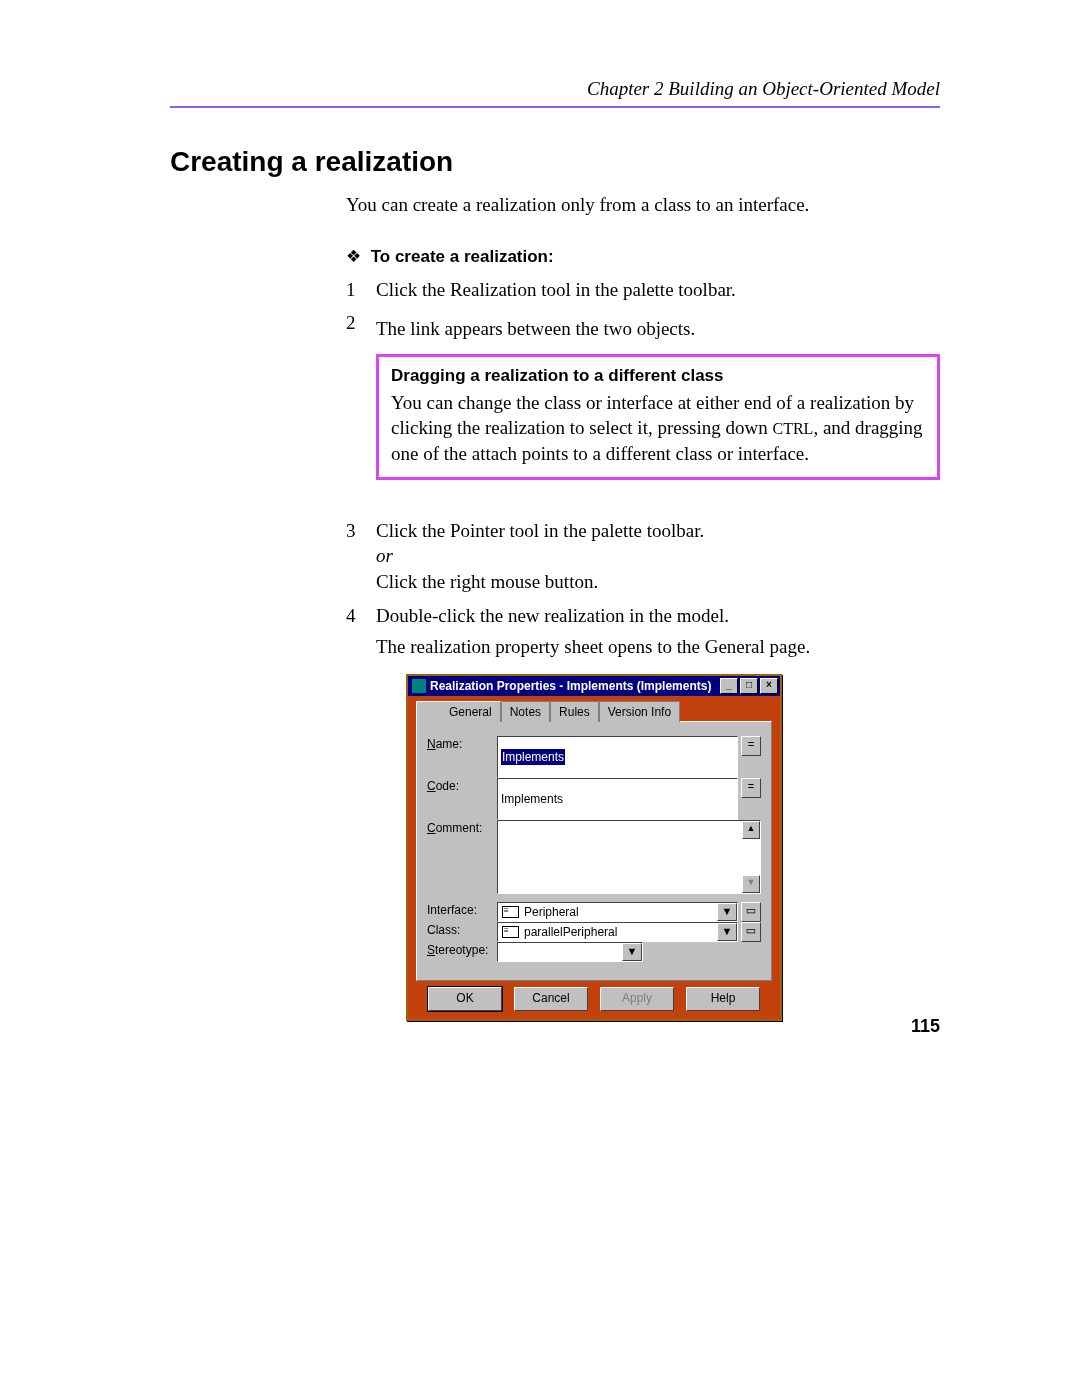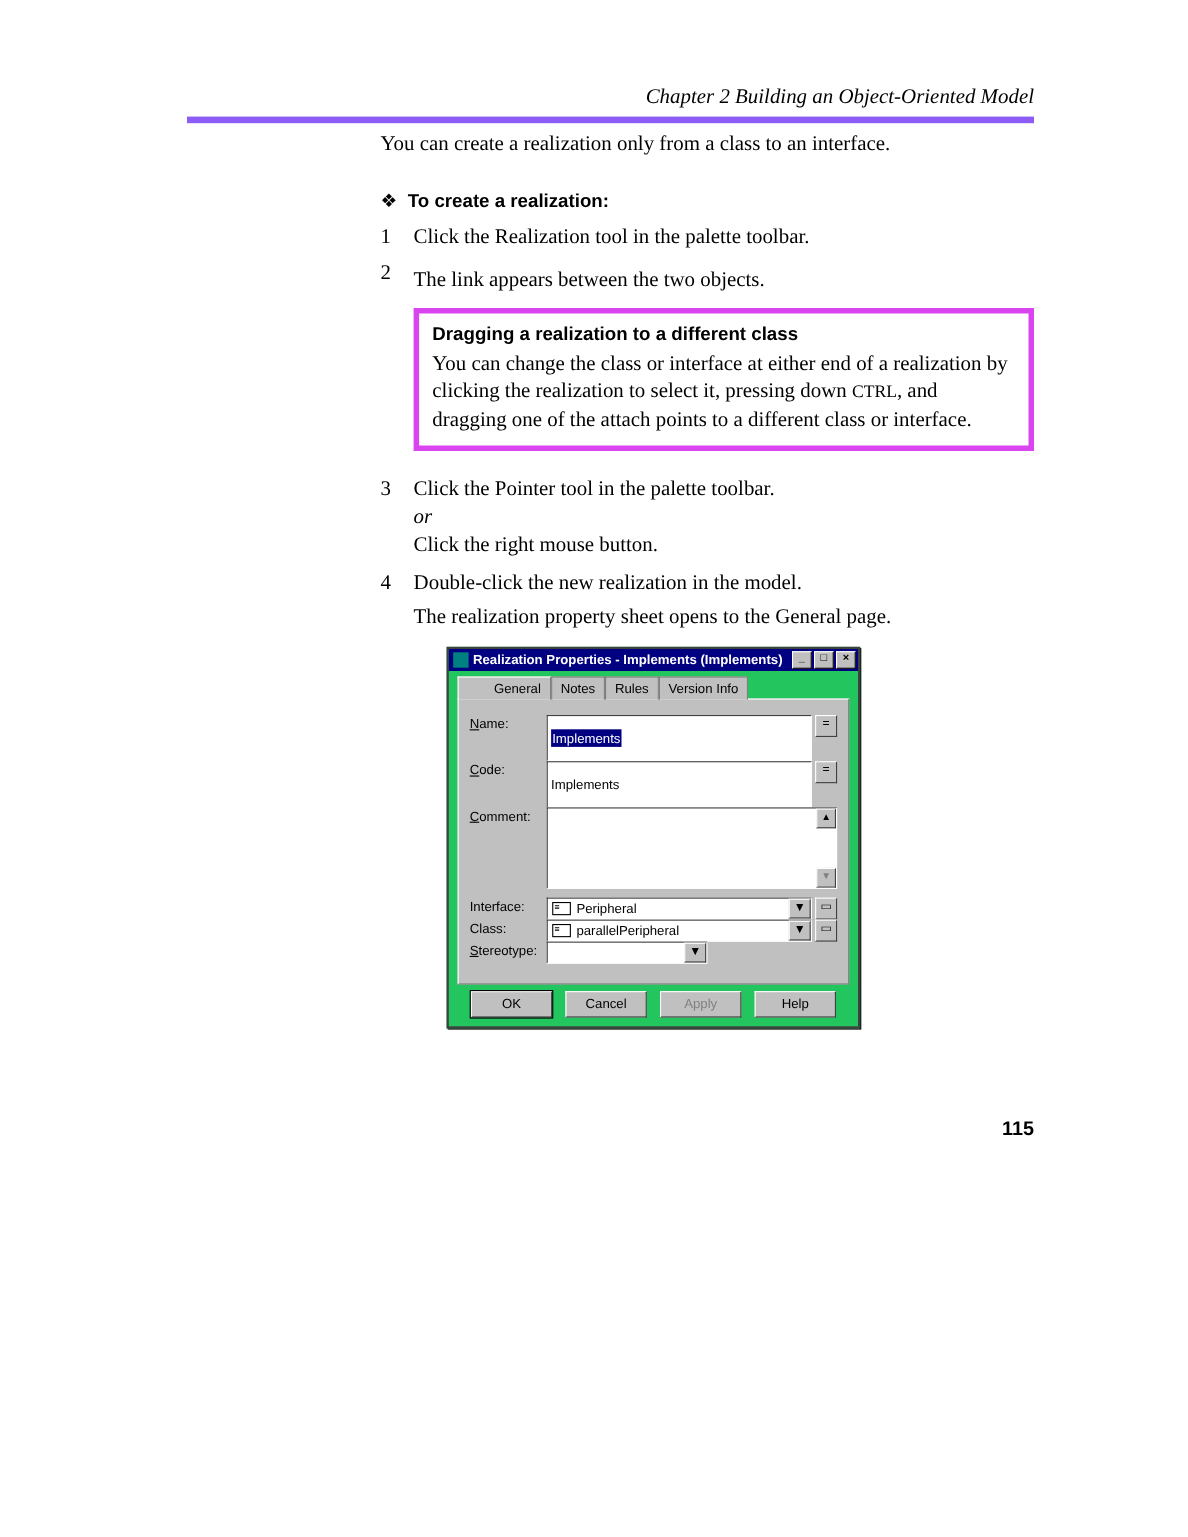--- a/index.html
+++ b/index.html
@@ -11,21 +11,21 @@
     color: #000;
   }
   .page {
     width: 1080px;
     height: 1397px;
     position: relative;
     box-sizing: border-box;
     padding: 78px 140px 0 170px;
   }
   .header {
-    border-bottom: 6px solid #8b5cf6;
+    border-bottom: 2px solid #8b5cf6;
     padding-bottom: 6px;
     text-align: right;
     font-style: italic;
     font-size: 19px;
   }
   .h1 {
     font-family: Arial, Helvetica, sans-serif;
     font-weight: bold;
     font-size: 28px;
     margin-top: 38px;
@@ -59,23 +59,23 @@
     margin: 4px 0 8px 0;
   }
   .step-num {
     width: 30px;
     flex: 0 0 30px;
   }
   .step-body {
     flex: 1;
   }
   .notebox {
-    border: 5px solid #d946ef;
+    border: 3px solid #d946ef;
     padding: 8px 12px 10px 12px;
-    margin: 12px 0 14px 30px;
+    margin: 12px 0 30px 30px;
   }
   .notebox-title {
     font-family: Arial, Helvetica, sans-serif;
     font-weight: bold;
     font-size: 17px;
     margin-bottom: 2px;
   }
   .italic {
     font-style: italic;
   }
@@ -91,22 +91,22 @@
     font-size: 18px;
     margin-top: 32px;
   }
 
   
   .dlg {
     width: 372px;
     margin: 14px 0 0 30px;
     font-family: "MS Sans Serif", Tahoma, Arial, sans-serif;
     font-size: 13px;
-    background: #22c55e;
-    border: 2px solid #404040;
+    background: #c2410c;
+    border: 2px solid #a16207;
     box-shadow: 1px 1px 0 #000;
   }
   .dlg-title {
     background: #000080;
     color: #fff;
     font-weight: bold;
     display: flex;
     align-items: center;
     padding: 2px 2px 2px 4px;
     font-size: 12px;
@@ -277,20 +277,21 @@
   }
 </style>
 </head>
 <body>
 
 <div class="page">
   <div class="header">
     <span>Chapter 2  Building an Object-Oriented Model</span>
   </div>
 
+  <div class="h1">Creating a realization</div>
 
   <div class="content">
     <div class="para">You can create a realization only from a class to an interface.</div>
 
     <div class="subhead">To create a realization:</div>
 
     <ol class="steps">
       <li>
         <div class="step-num">1</div>
         <div class="step-body">Click the Realization tool in the palette toolbar.</div>

